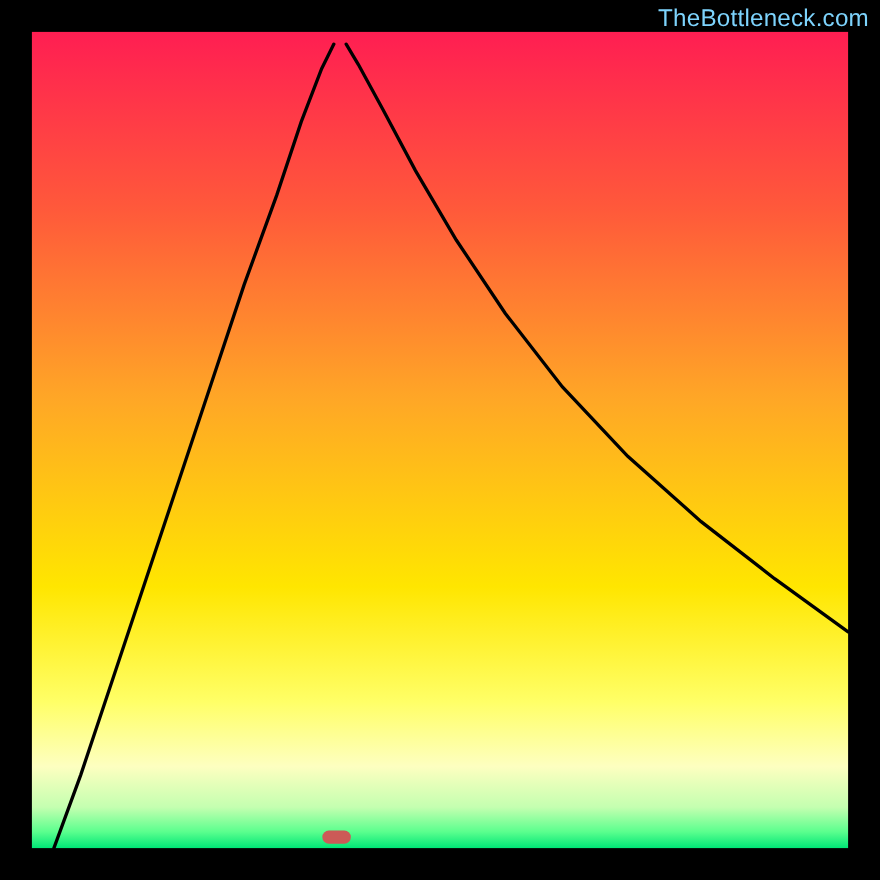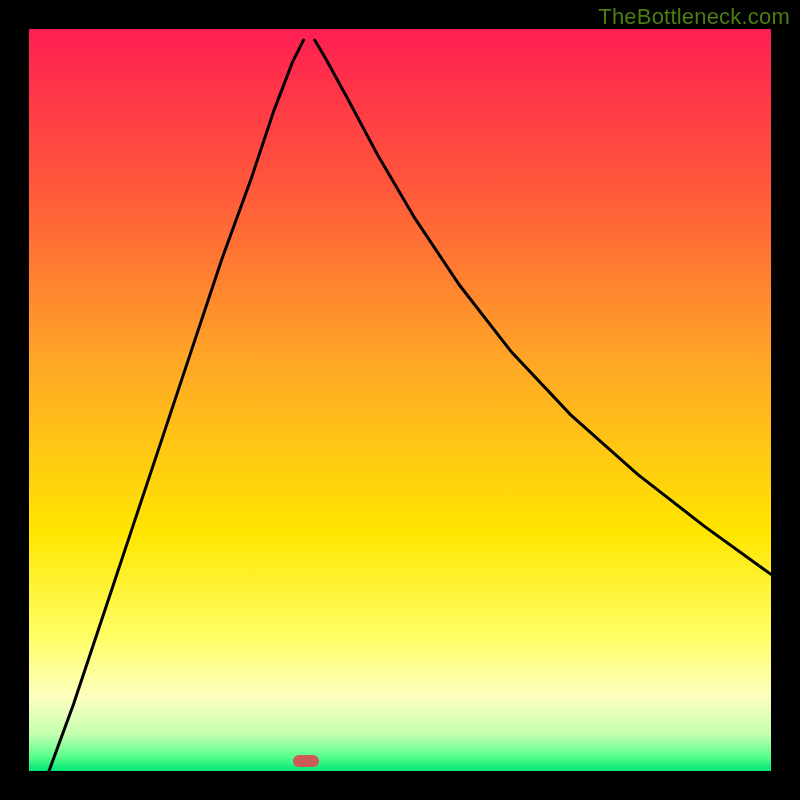--- a/index.html
+++ b/index.html
@@ -24,21 +24,21 @@
     left: 29px;
     top: 29px;
     width: 742px;
     height: 742px;
     
   }
   .watermark {
     position: absolute;
     top: 4px;
     right: 10px;
-    color: #4d7c0f;
+    color: #7dd3fc;
     font-size: 22px;
     font-weight: 500;
     letter-spacing: 0.2px;
   }
   svg.curve {
     position: absolute;
     left: 0;
     top: 0;
     width: 742px;
     height: 742px;

